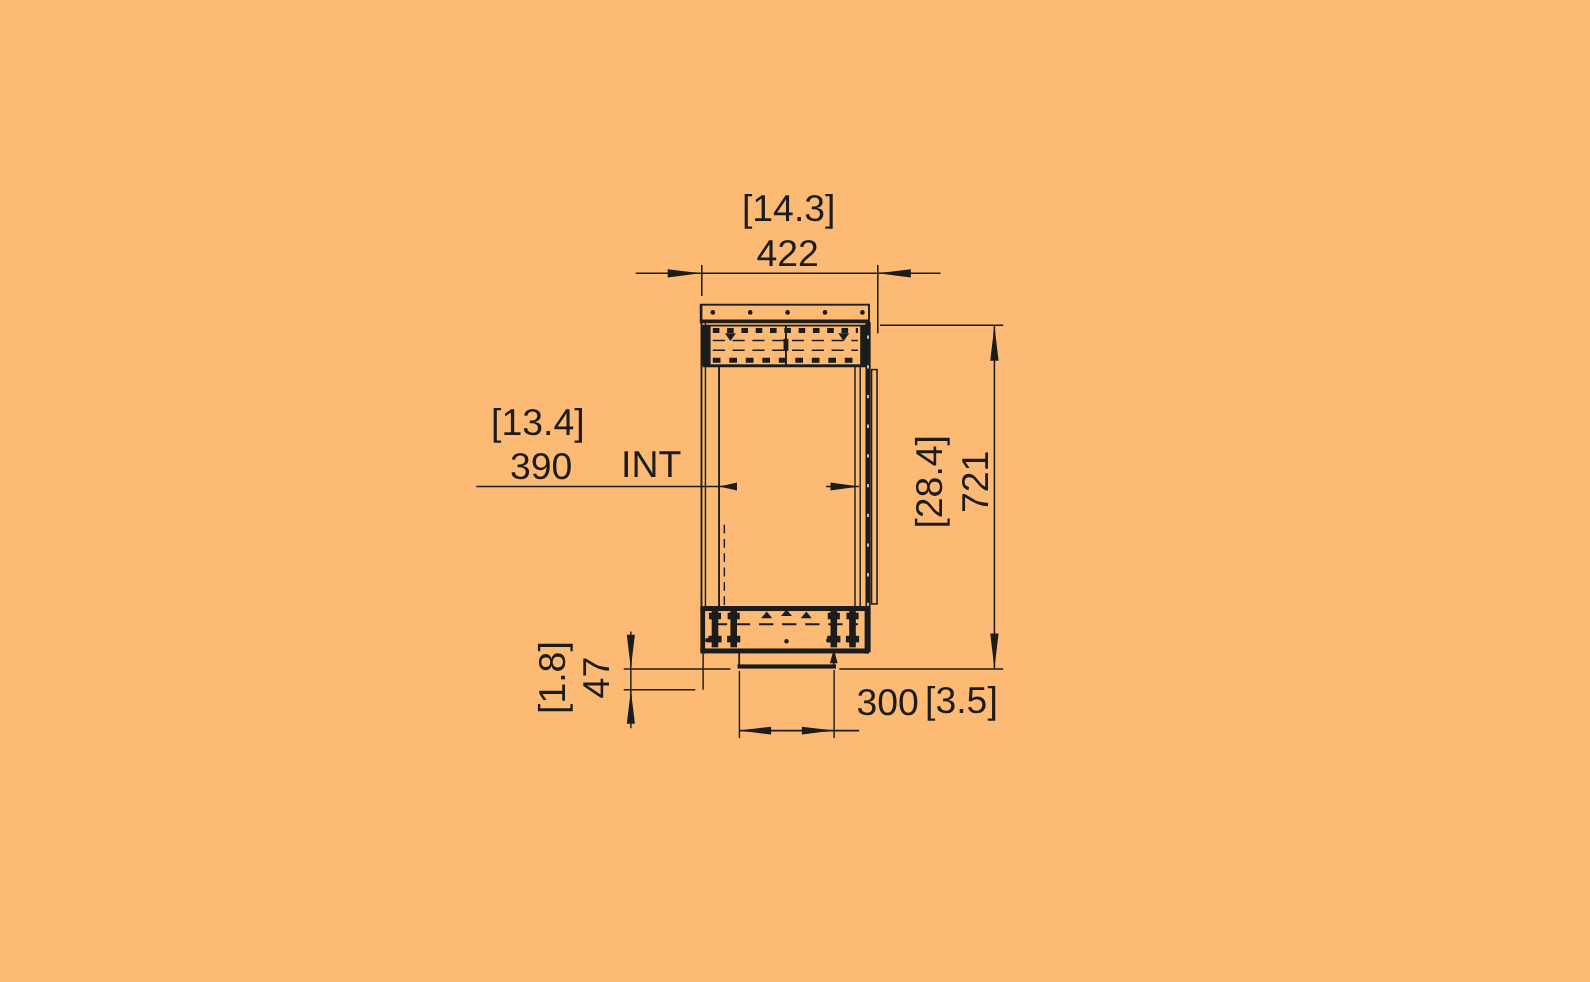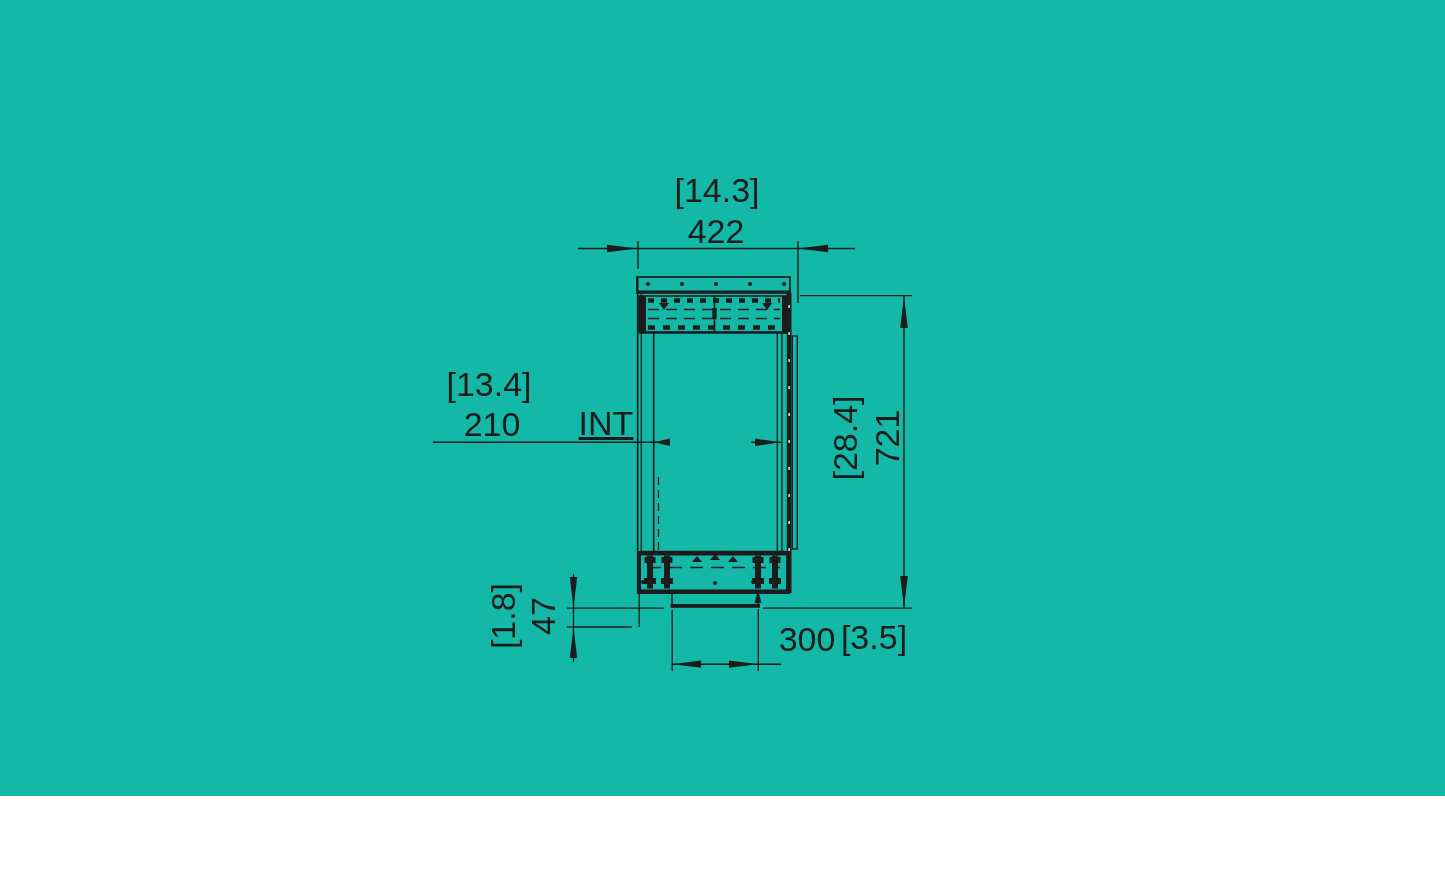--- a/index.html
+++ b/index.html
@@ -1,19 +1,19 @@
 <!DOCTYPE html>
 <html><head>
 <meta charset="utf-8">
 <style>
   html,body{margin:0;padding:0;background:#ffffff;}
   .sheet{
     position:relative;
-    width:1445px;height:796px;
-    background:#14b8a6;
+    width:1445px;height:893px;
+    background:#fdba74;
     font-family:"Liberation Sans", sans-serif;
     overflow:hidden;
   }
   .sheet svg{position:absolute;left:0;top:0;}
   .dim-text{
     position:absolute;
     color:#1c1c1c;
     font-size:34px;
     line-height:1;
     white-space:nowrap;
@@ -148,22 +148,22 @@
         <polygon points="781,442.3 755,438.6 755,446" fill="#1c1c1c" stroke="none"></polygon>
       </g>
 
     </g>
   </svg>
 
   <div class="dim-text" style="left:717px;top:190px;">[14.3]</div>
   <div class="dim-text" style="left:716px;top:231px;">422</div>
 
   <div class="dim-text" style="left:489px;top:384px;text-align:right;">[13.4]</div>
-  <div class="dim-text" style="left:492px;top:424px;">210</div>
-  <div class="dim-text" style="left:606px;top:423px;text-decoration:underline;">INT</div>
+  <div class="dim-text" style="left:492px;top:424px;">390</div>
+  <div class="dim-text" style="left:592px;top:423px;">INT</div>
 
   <div class="dim-text vert" style="left:845px;top:438px;">[28.4]</div>
   <div class="dim-text vert" style="left:887px;top:438px;">721</div>
 
   <div class="dim-text vert" style="left:503px;top:616px;">[1.8]</div>
   <div class="dim-text vert" style="left:543px;top:616px;">47</div>
 
   <div class="dim-text" style="left:807px;top:639px;">300</div>
   <div class="dim-text" style="left:874px;top:637px;">[3.5]</div>
 

